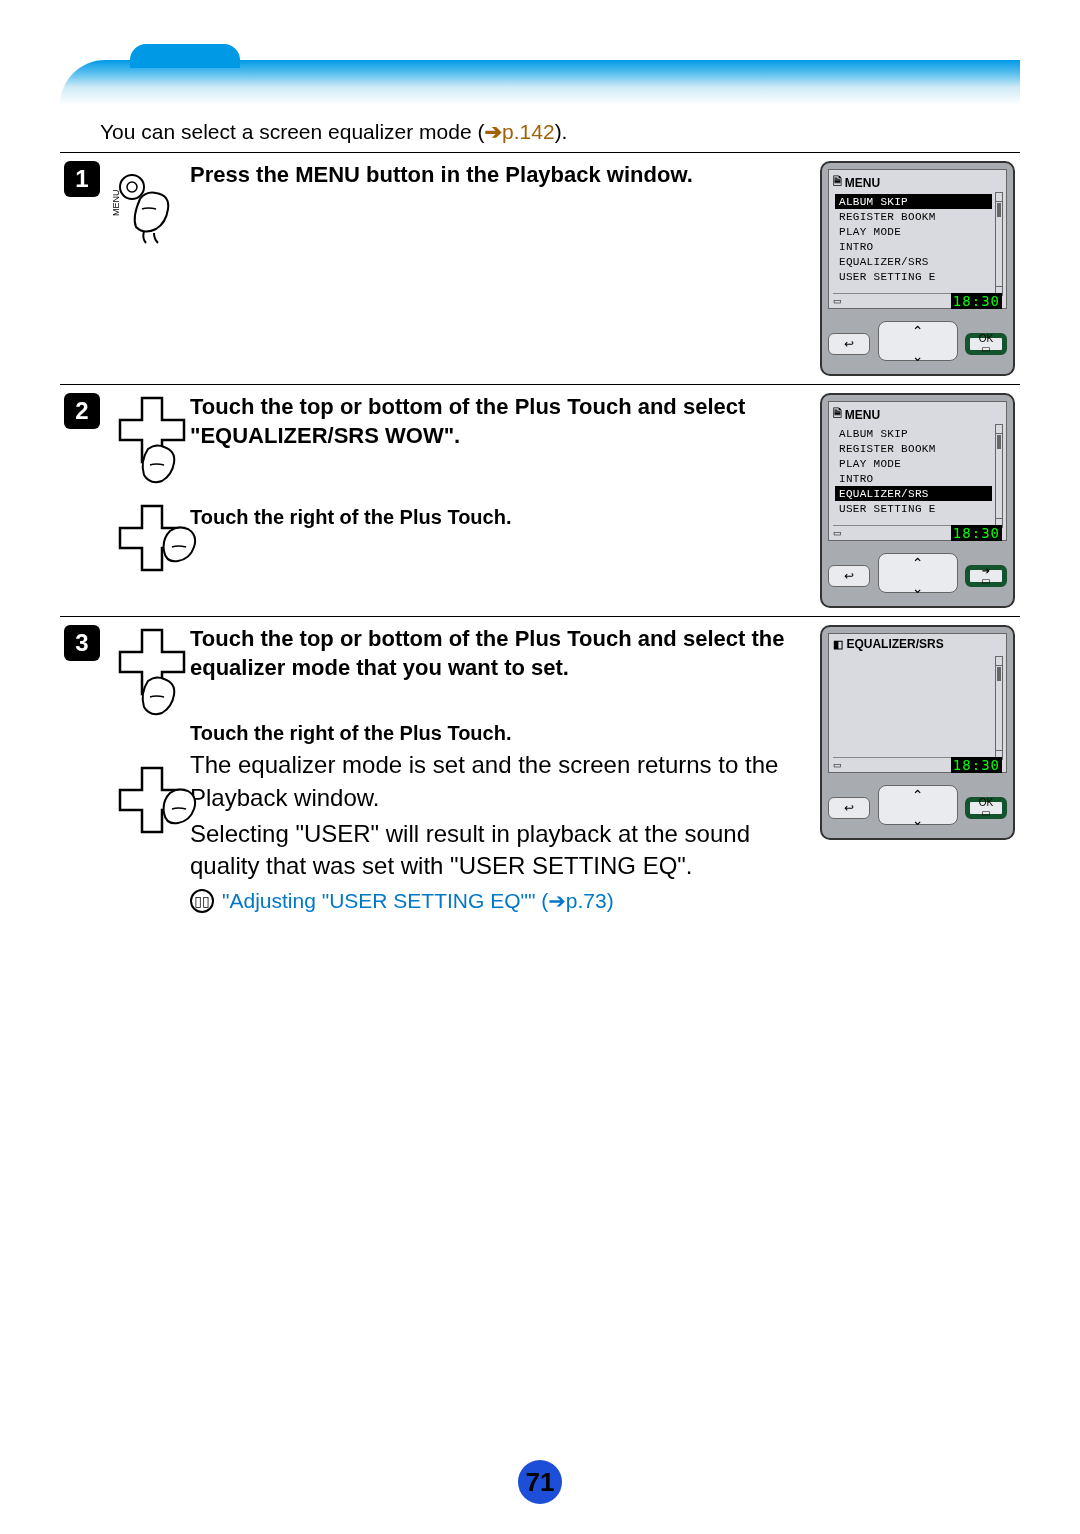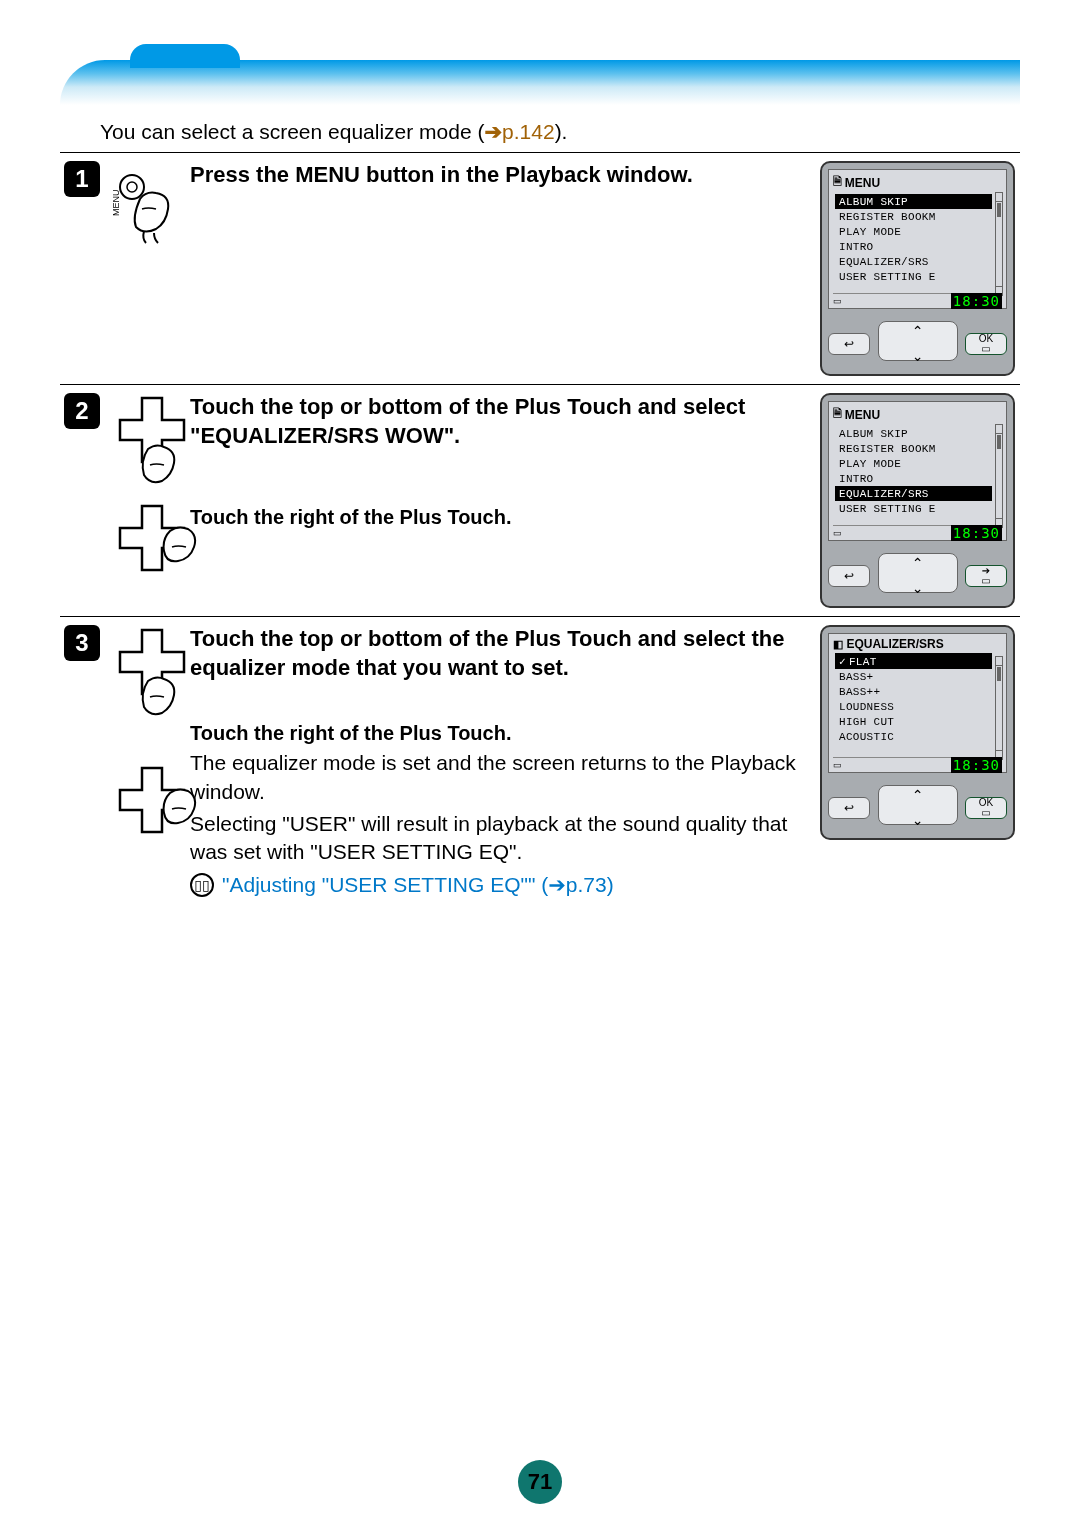--- a/index.html
+++ b/index.html
@@ -79,21 +79,21 @@
     font-size: 22px;
     font-weight: bold;
     line-height: 1.3;
   }
   .sub-instruction {
     font-size: 20px;
     font-weight: bold;
     margin-top: 30px;
   }
   .body-text {
-    font-size: 21px;
+    font-size: 24px;
     line-height: 1.35;
     margin-top: 4px;
   }
   .ref-link {
     color: #0078c8;
     font-size: 21px;
     margin-top: 6px;
     display: flex;
     align-items: center;
   }
@@ -207,39 +207,39 @@
     background:#e9ebee;
     border:1px solid #666;
     border-radius:6px;
     font-size:12px;
     display:flex; align-items:center; justify-content:center;
   }
   .device-ctrl .right-btn {
     position:absolute; right:0; top:20px;
     width:42px; height:22px;
     background:#e9ebee;
-    border:1px solid #14532d;
+    border:5px solid #14532d;
     border-radius:6px;
     font-size:10px;
     display:flex; flex-direction:column; align-items:center; justify-content:center;
     line-height:1;
   }
   .page-num {
     position: absolute;
     bottom: 30px;
     left: 50%;
     transform: translateX(-50%);
     text-align: center;
   }
   .page-num .dot {
     width: 44px; height: 44px;
-    background: #0f766e;
+    background: #1d4ed8;
     border-radius: 50%;
     display: flex; align-items:center; justify-content:center;
-    font-size: 22px; font-weight: bold;
+    font-size: 26px; font-weight: bold;
     margin: 0 auto;
   }
 </style>
 </head>
 <body>
 
 <div class="page-wrap">
   <div class="header-bar">
     <div class="header-tab"></div>
   </div>
@@ -395,28 +395,20 @@
         <span>"Adjusting "USER SETTING EQ"" (➔p.73)</span>
       </div>
     </div>
     <div class="step-col3">
       <div class="device">
         <div class="device-screen">
           <div class="title-row">
               <span class="doc-icon">◧</span>
               <span>EQUALIZER/SRS</span>
             </div>
-          <div class="items">
-            <div class="item sel check">FLAT</div>
-            <div class="item">BASS+</div>
-            <div class="item">BASS++</div>
-            <div class="item">LOUDNESS</div>
-            <div class="item">HIGH CUT</div>
-            <div class="item">ACOUSTIC</div>
-          </div>
           <div class="scrollbar">
               <div class="thumb"></div>
             </div>
           <div class="batt-bar">
             <span>▭</span>
             <span class="clk">18:30</span>
           </div>
         </div>
         <div class="device-ctrl">
           <div class="cross-center"></div>

